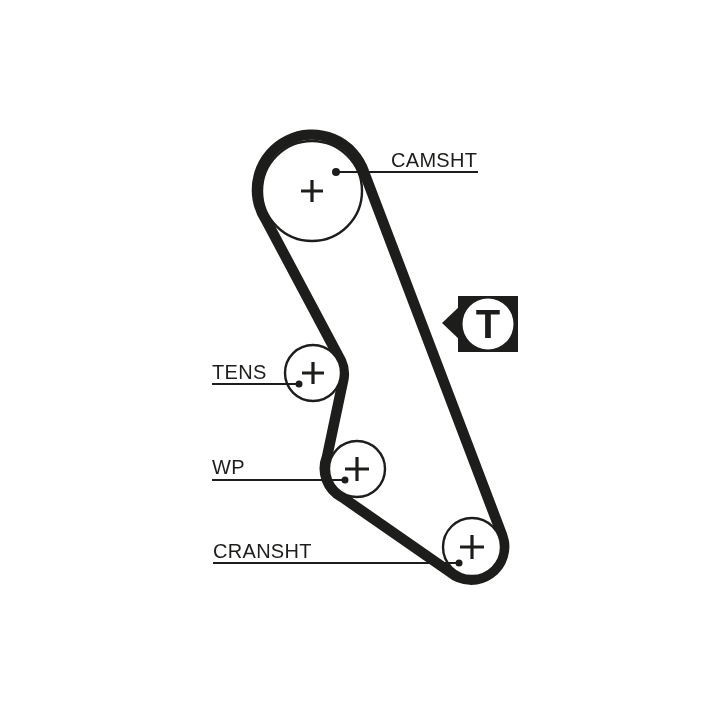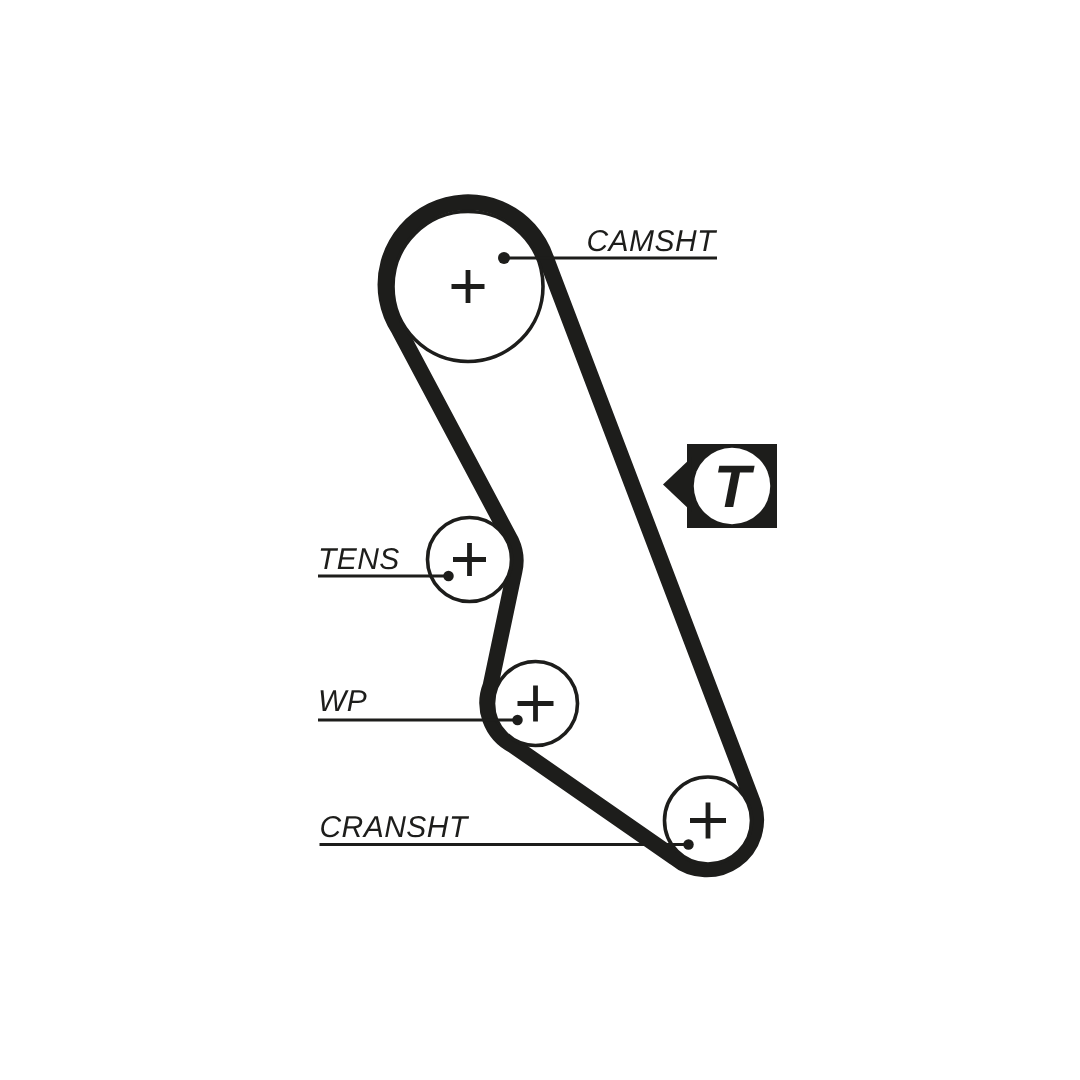--- a/index.html
+++ b/index.html
@@ -4,21 +4,21 @@
 <style>
   :root { --ink: #1d1d1b; --bg: #ffffff; }
   * { box-sizing: border-box; }
   html, body { margin: 0; padding: 0; }
   body {
     width: 720px; height: 720px;
     background: var(--bg);
     font-family: "Liberation Sans", sans-serif;
     overflow: hidden;
   }
-  .stage { position: relative; width: 720px; height: 720px; background: var(--bg); font-style: italic; }
+  .stage { position: relative; width: 720px; height: 720px; background: var(--bg); }
   svg { position: absolute; top: 0; left: 0; }
 
   .belt {
     fill: none;
     stroke: var(--ink);
     stroke-width: 10.5;
     stroke-linejoin: round;
     stroke-linecap: round;
   }
   .pulley {

